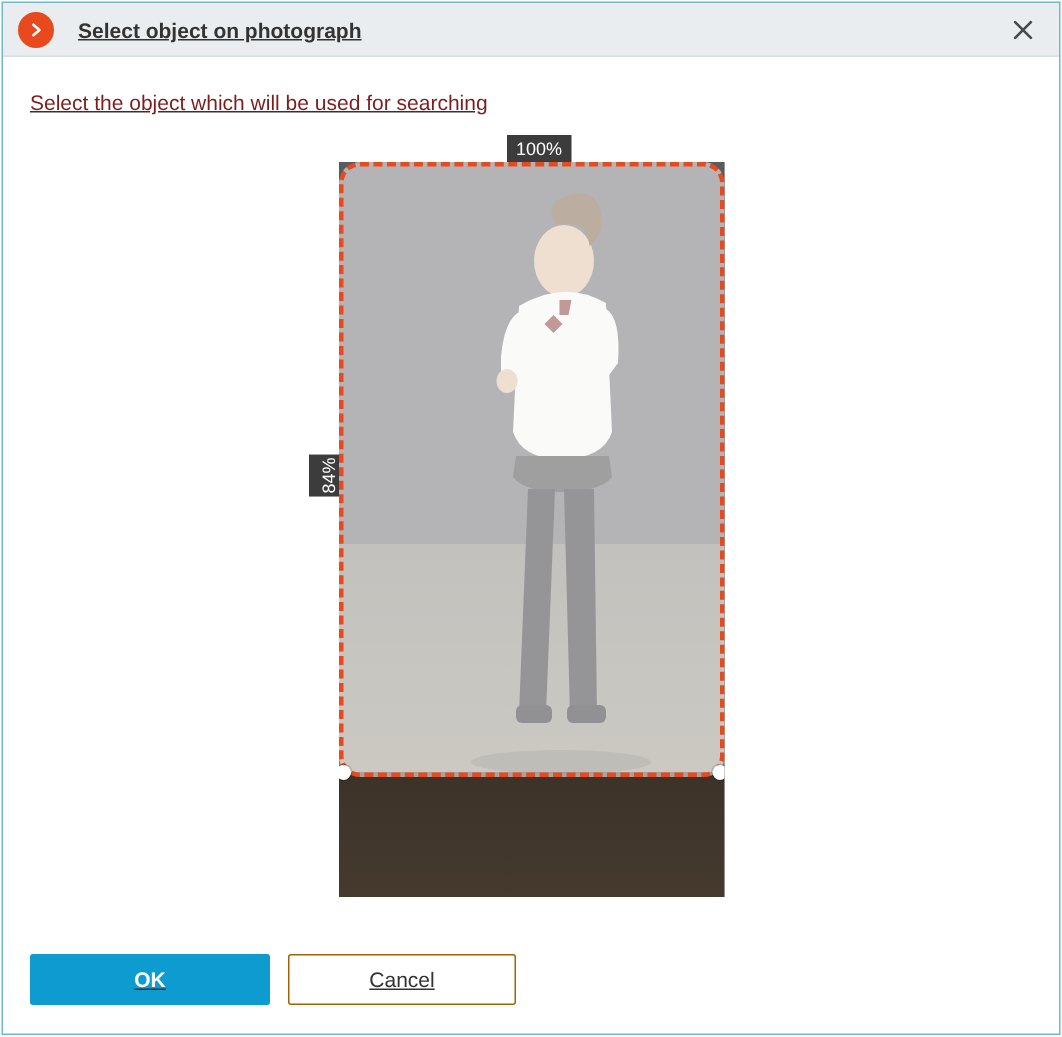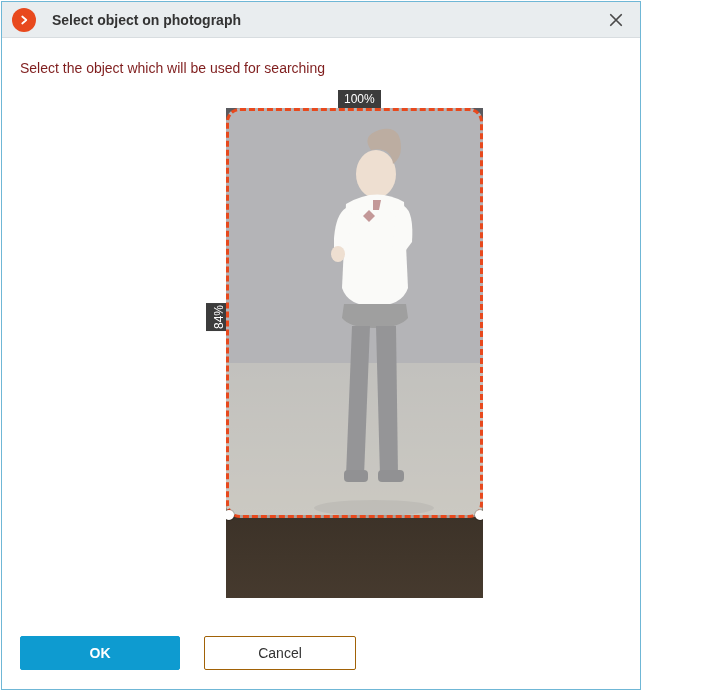--- a/index.html
+++ b/index.html
@@ -1,19 +1,19 @@
 <!DOCTYPE html>
 <html><head>
 <meta charset="utf-8">
 <style>
   * { box-sizing: border-box; margin: 0; padding: 0; }
   html, body { width: 708px; height: 691px; font-family: "Segoe UI", Arial, sans-serif; font-size: 14px; color: #333; }
   .dialog {
-    width: 640px; height: 689px; margin: 1px; border: 1px solid #6fb7d6; background: #fff;
-    display: flex; flex-direction: column; position: relative;
+    width: 706px; height: 689px; margin: 1px; border: 1px solid #6fb7d6; background: #fff;
+    display: flex; flex-direction: column; position: relative; text-decoration: underline;
   }
   .titlebar {
     height: 40px; background: #e9edef; display: flex; align-items: center; padding: 0 10px;
     border-bottom: 1px solid #d8dde0;
   }
   .titlebar .app-icon {
     width: 24px; height: 24px; border-radius: 12px; background: #e8491d;
     display: flex; align-items: center; justify-content: center; flex: 0 0 auto;
   }
   .titlebar .app-icon svg { width: 14px; height: 14px; }
@@ -52,21 +52,21 @@
   .sel-handle.br { right: -5px; bottom: -5px; cursor: nwse-resize; }
   .pct-label {
     position: absolute; background: #3c3c3c; color: #ffffff; font-size: 12px; padding: 2px 6px;
     line-height: 14px;
   }
   .pct-top { left: 318px; top: -8px; }
   .pct-left {
     left: 186px; top: 205px; writing-mode: vertical-rl; transform: rotate(180deg);
   }
   .footer {
-    height: 66px; display: flex; align-items: center; gap: 24px; padding: 0 18px 12px 18px;
+    height: 66px; display: flex; align-items: center; gap: 12px; padding: 0 18px 12px 18px;
   }
   .btn {
     width: 160px; height: 34px; font-size: 14px; cursor: pointer; border-radius: 2px;
     display: inline-flex; align-items: center; justify-content: center;
   }
   .btn-primary { background: #0e9bd0; color: #fff; border: 1px solid #0e9bd0; font-weight: 600; }
   .btn-secondary { background: #fff; color: #333; border: 1px solid #a16207; width: 152px; }
 </style>
 </head>
 <body>

